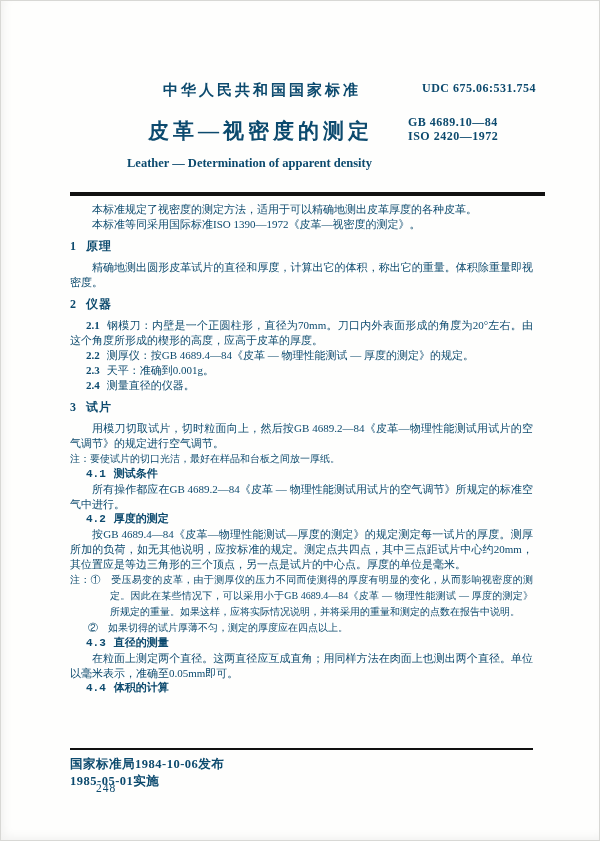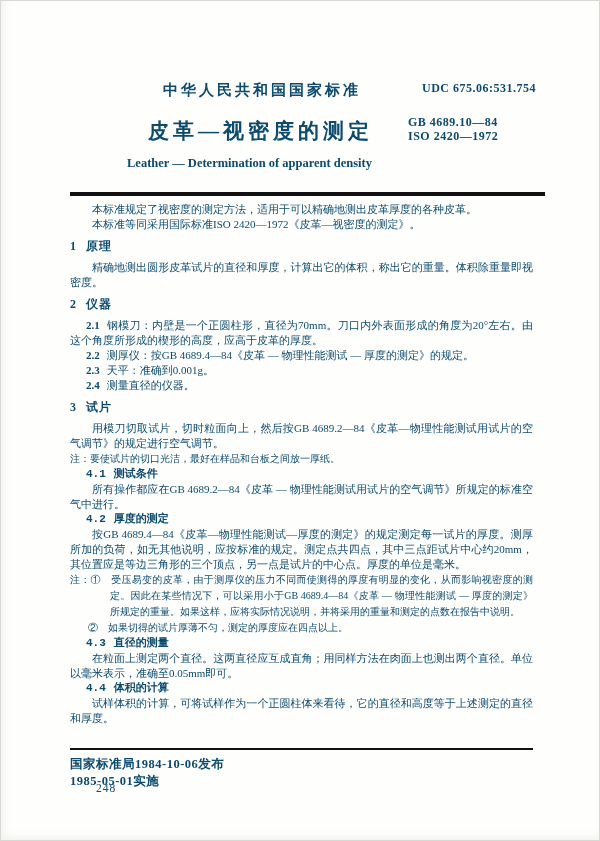--- a/index.html
+++ b/index.html
@@ -98,21 +98,21 @@
       <div>ISO 2420—1972</div>
     </div>
     <div class="title-en">Leather — Determination of apparent density</div>
   </div>
 
   <div class="rule-thick"></div>
 
   <div class="main">
 
     <p class="p-ind">本标准规定了视密度的测定方法，适用于可以精确地测出皮革厚度的各种皮革。</p>
-    <p class="p-ind">本标准等同采用国际标准ISO 2420—1972《皮革—视密度的测定》。</p>
+    <p class="p-ind">本标准等同采用国际标准ISO 1390—1972《皮革—视密度的测定》。</p>
 
     <h2 class="sec"><span class="sec-no">1</span><span>原理</span></h2>
     <p class="p-ind">精确地测出圆形皮革试片的直径和厚度，计算出它的体积，称出它的重量。体积除重量即视密度。</p>
 
     <h2 class="sec"><span class="sec-no">2</span><span>仪器</span></h2>
     <p class="item"><span class="item-no">2.1</span><span>钢模刀：内壁是一个正圆柱形，直径为70mm。刀口内外表面形成的角度为20°左右。由这个角度所形成的楔形的高度，应高于皮革的厚度。</span></p>
     <p class="item"><span class="item-no">2.2</span><span>测厚仪：按GB 4689.4—84《皮革 — 物理性能测试 — 厚度的测定》的规定。</span></p>
     <p class="item"><span class="item-no">2.3</span><span>天平：准确到0.001g。</span></p>
     <p class="item"><span class="item-no">2.4</span><span>测量直径的仪器。</span></p>
 
@@ -126,21 +126,20 @@
 
     <h3 class="sub"><span class="sub-no">4.2</span><span>厚度的测定</span></h3>
     <p class="p-ind">按GB 4689.4—84《皮革—物理性能测试—厚度的测定》的规定测定每一试片的厚度。测厚所加的负荷，如无其他说明，应按标准的规定。测定点共四点，其中三点距试片中心约20mm，其位置应是等边三角形的三个顶点，另一点是试片的中心点。厚度的单位是毫米。</p>
     <p class="note1">注：①　受压易变的皮革，由于测厚仪的压力不同而使测得的厚度有明显的变化，从而影响视密度的测定。因此在某些情况下，可以采用小于GB 4689.4—84《皮革 — 物理性能测试 — 厚度的测定》所规定的重量。如果这样，应将实际情况说明，并将采用的重量和测定的点数在报告中说明。</p>
     <p class="note2">②　如果切得的试片厚薄不匀，测定的厚度应在四点以上。</p>
 
     <h3 class="sub"><span class="sub-no">4.3</span><span>直径的测量</span></h3>
     <p class="p-ind">在粒面上测定两个直径。这两直径应互成直角；用同样方法在肉面上也测出两个直径。单位以毫米表示，准确至0.05mm即可。</p>
 
     <h3 class="sub"><span class="sub-no">4.4</span><span>体积的计算</span></h3>
-    <p class="p-ind">试样体积的计算，可将试样作为一个正圆柱体来看待，它的直径和高度等于上述测定的直径和厚度。</p>
 
   </div>
 
   <div class="rule-thin"></div>
   <div class="footer">
     <span>国家标准局1984-10-06发布</span>
     <span>1985-05-01实施</span>
   </div>
   <div class="page-no">248</div>
 

